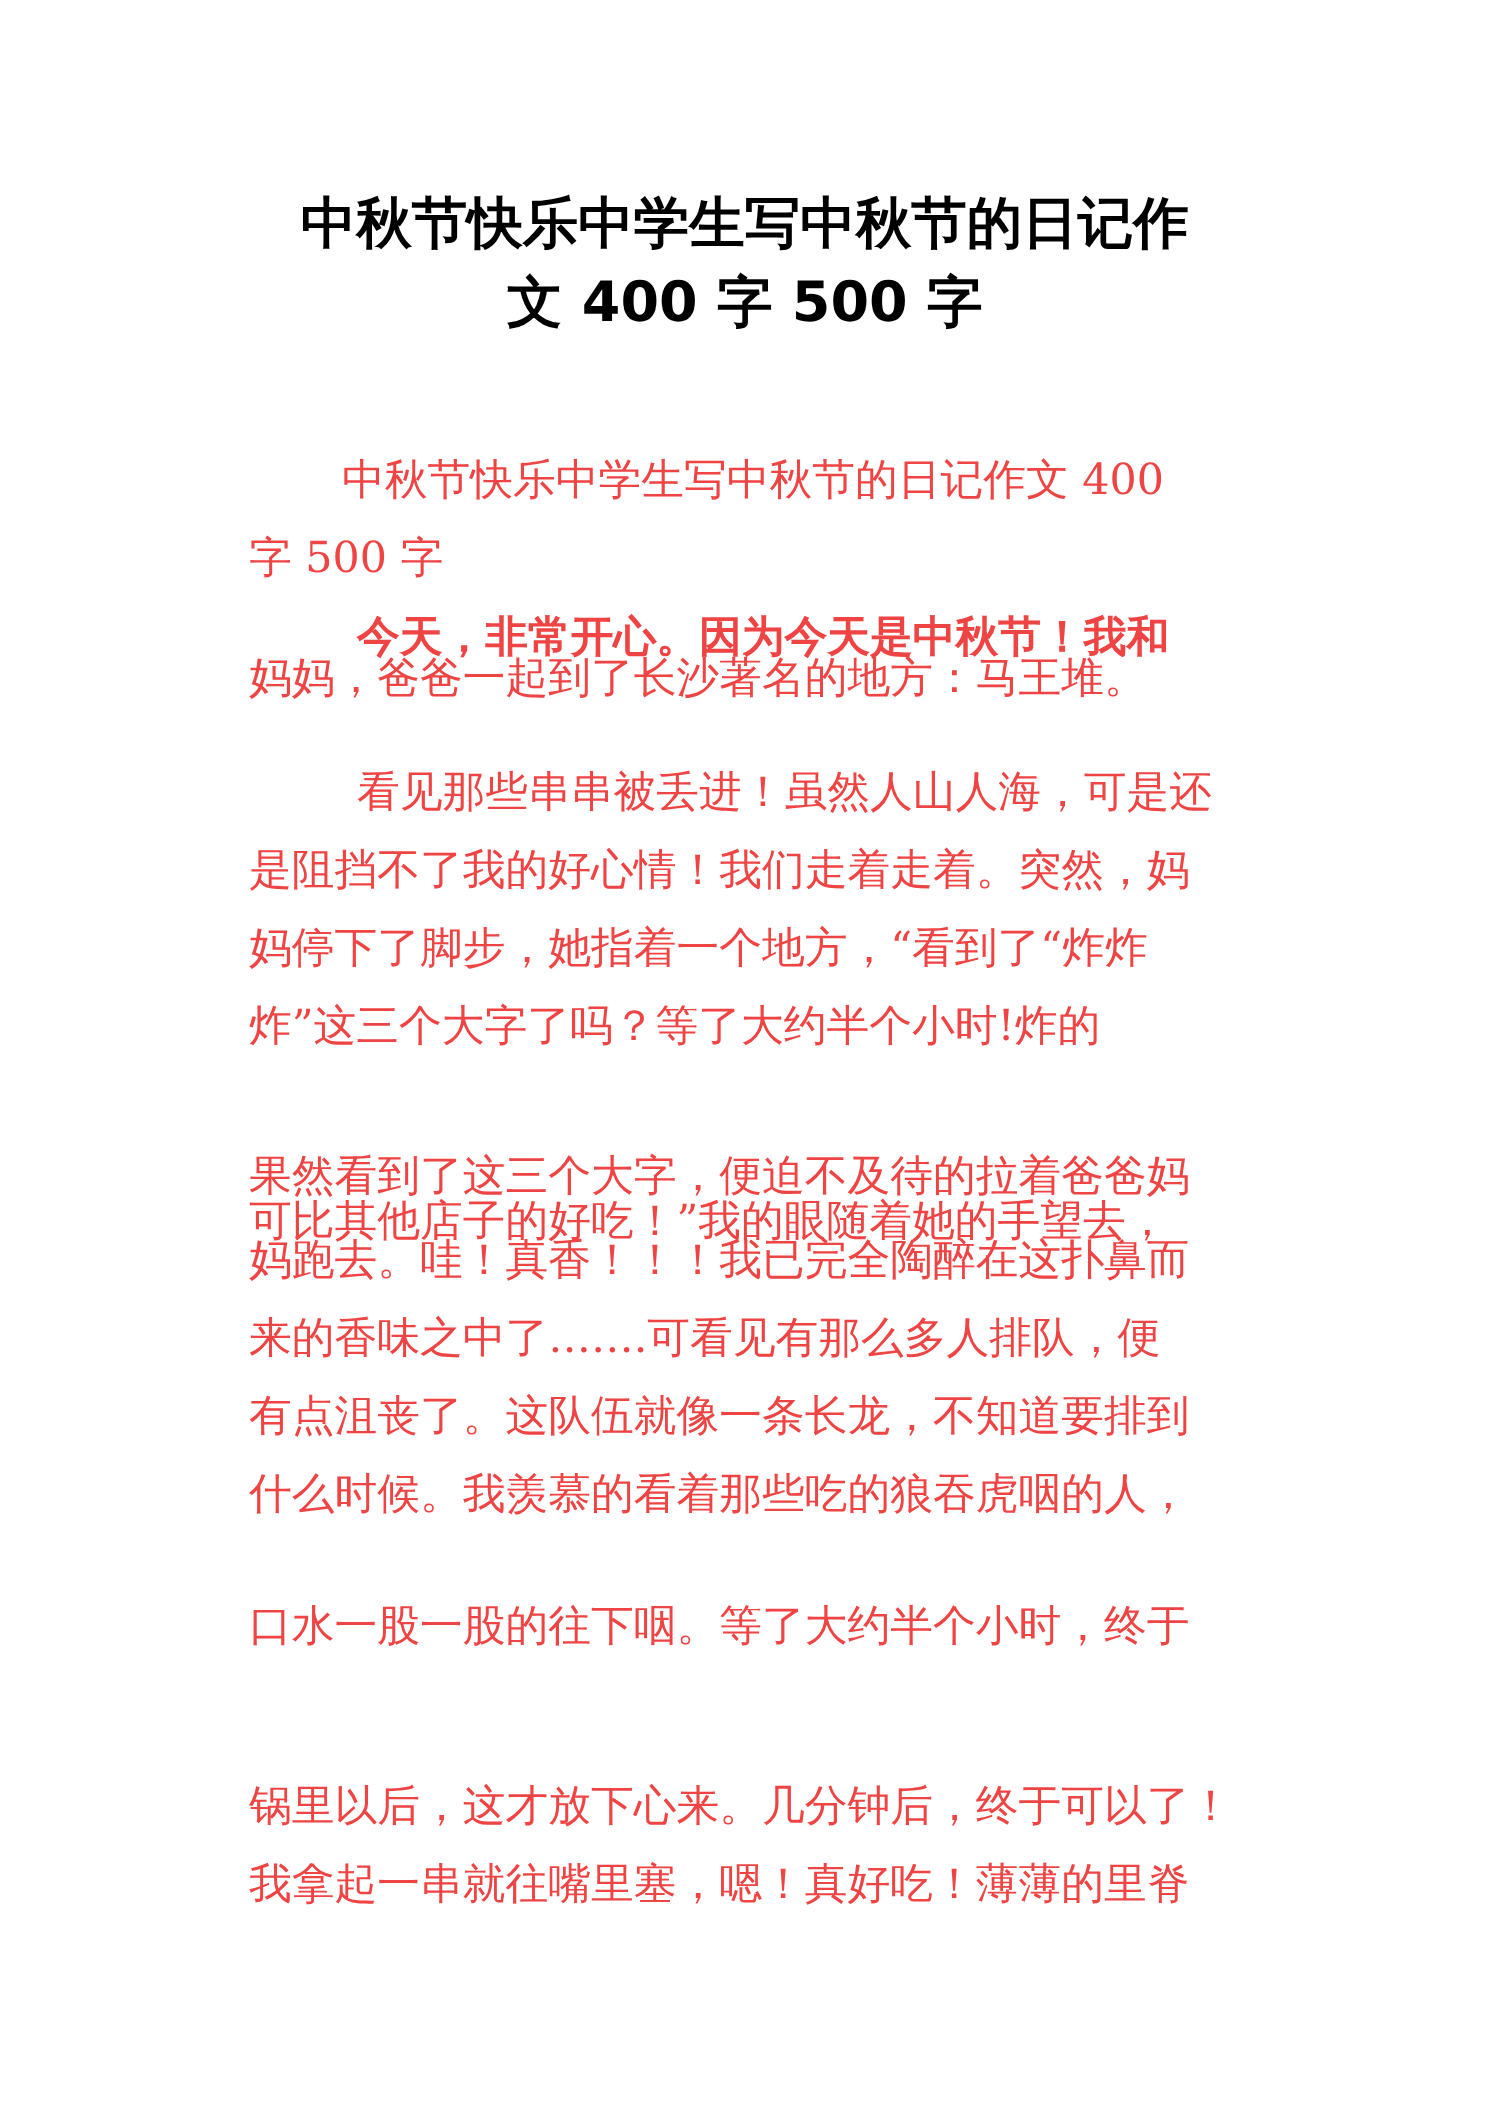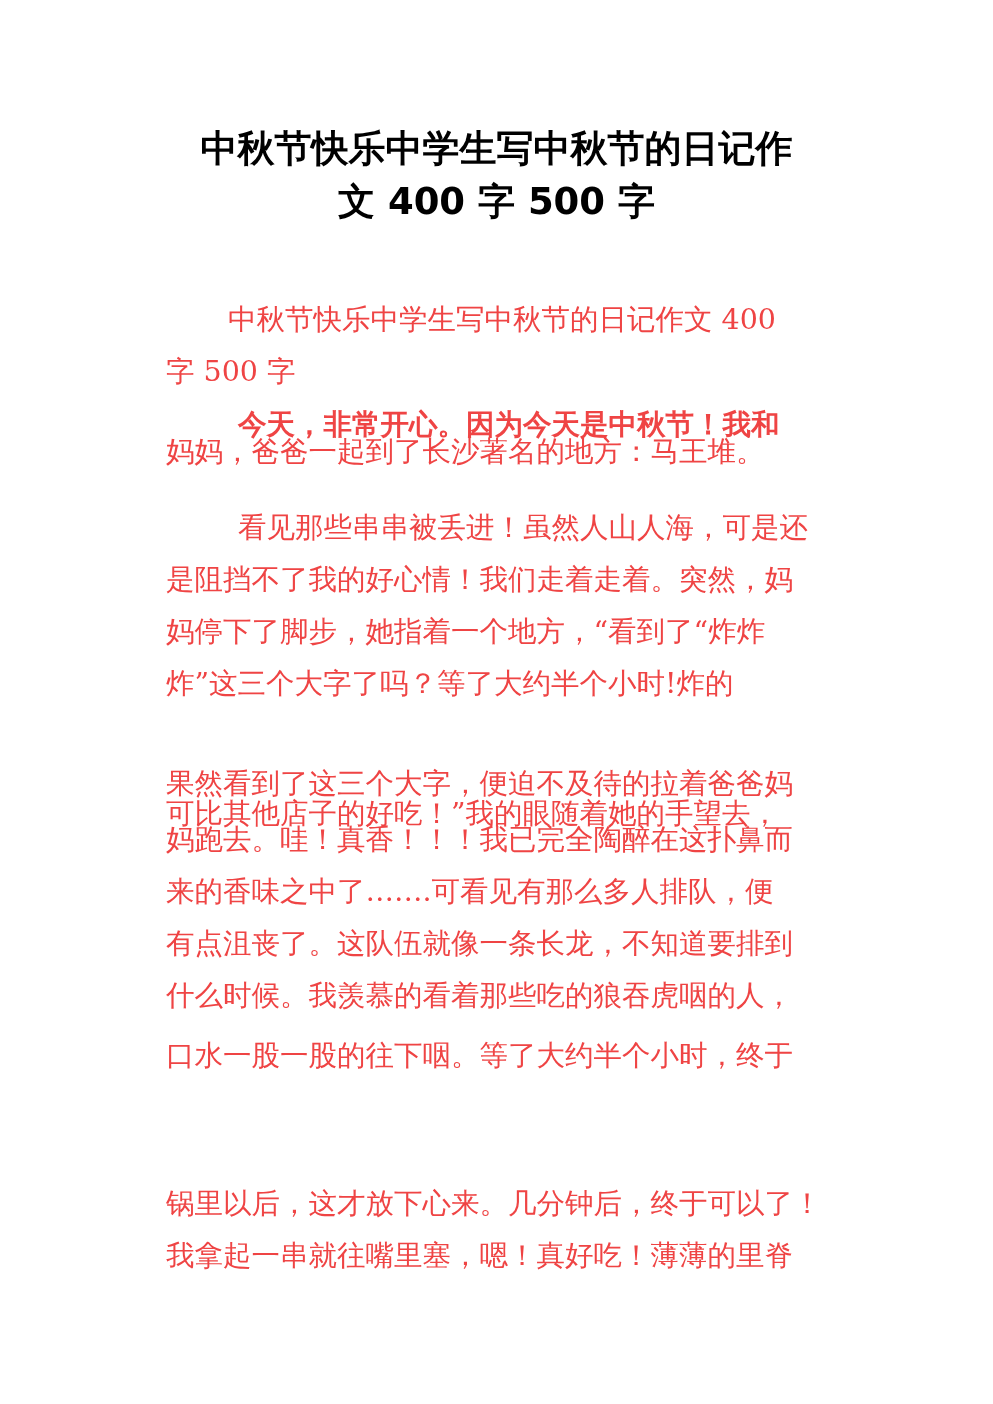--- a/index.html
+++ b/index.html
@@ -58,16 +58,16 @@
   <div class="line" style="left:238px;top:508px;">看见那些串串被丢进！虽然人山人海，可是还</div>
   <div class="line" style="top:560px;">是阻挡不了我的好心情！我们走着走着。突然，妈</div>
   <div class="line" style="top:612px;">妈停下了脚步，她指着一个地方，“看到了“炸炸</div>
   <div class="line" style="top:664px;">炸”这三个大字了吗？等了大约半个小时!炸的</div>
   <div class="line" style="top:756px;margin-top:38px;">可比其他店子的好吃！”我的眼随着她的手望去，</div>
   <div class="line" style="top:764px;">果然看到了这三个大字，便迫不及待的拉着爸爸妈</div>
   <div class="line" style="top:820px;">妈跑去。哇！真香！！！我已完全陶醉在这扑鼻而</div>
   <div class="line" style="top:872px;">来的香味之中了…….可看见有那么多人排队，便</div>
   <div class="line" style="top:924px;text-align:right;">有点沮丧了。这队伍就像一条长龙，不知道要排到</div>
   <div class="line" style="top:976px;">什么时候。我羡慕的看着那些吃的狼吞虎咽的人，</div>
-  <div class="line" style="top:1036px;">口水一股一股的往下咽。等了大约半个小时，终于</div>
+  <div class="line" style="top:1064px;">口水一股一股的往下咽。等了大约半个小时，终于</div>
   <div class="line" style="top:1184px;">锅里以后，这才放下心来。几分钟后，终于可以了！</div>
   <div class="line" style="top:1236px;">我拿起一串就往嘴里塞，嗯！真好吃！薄薄的里脊</div>
 </div>
 
 </body></html>

